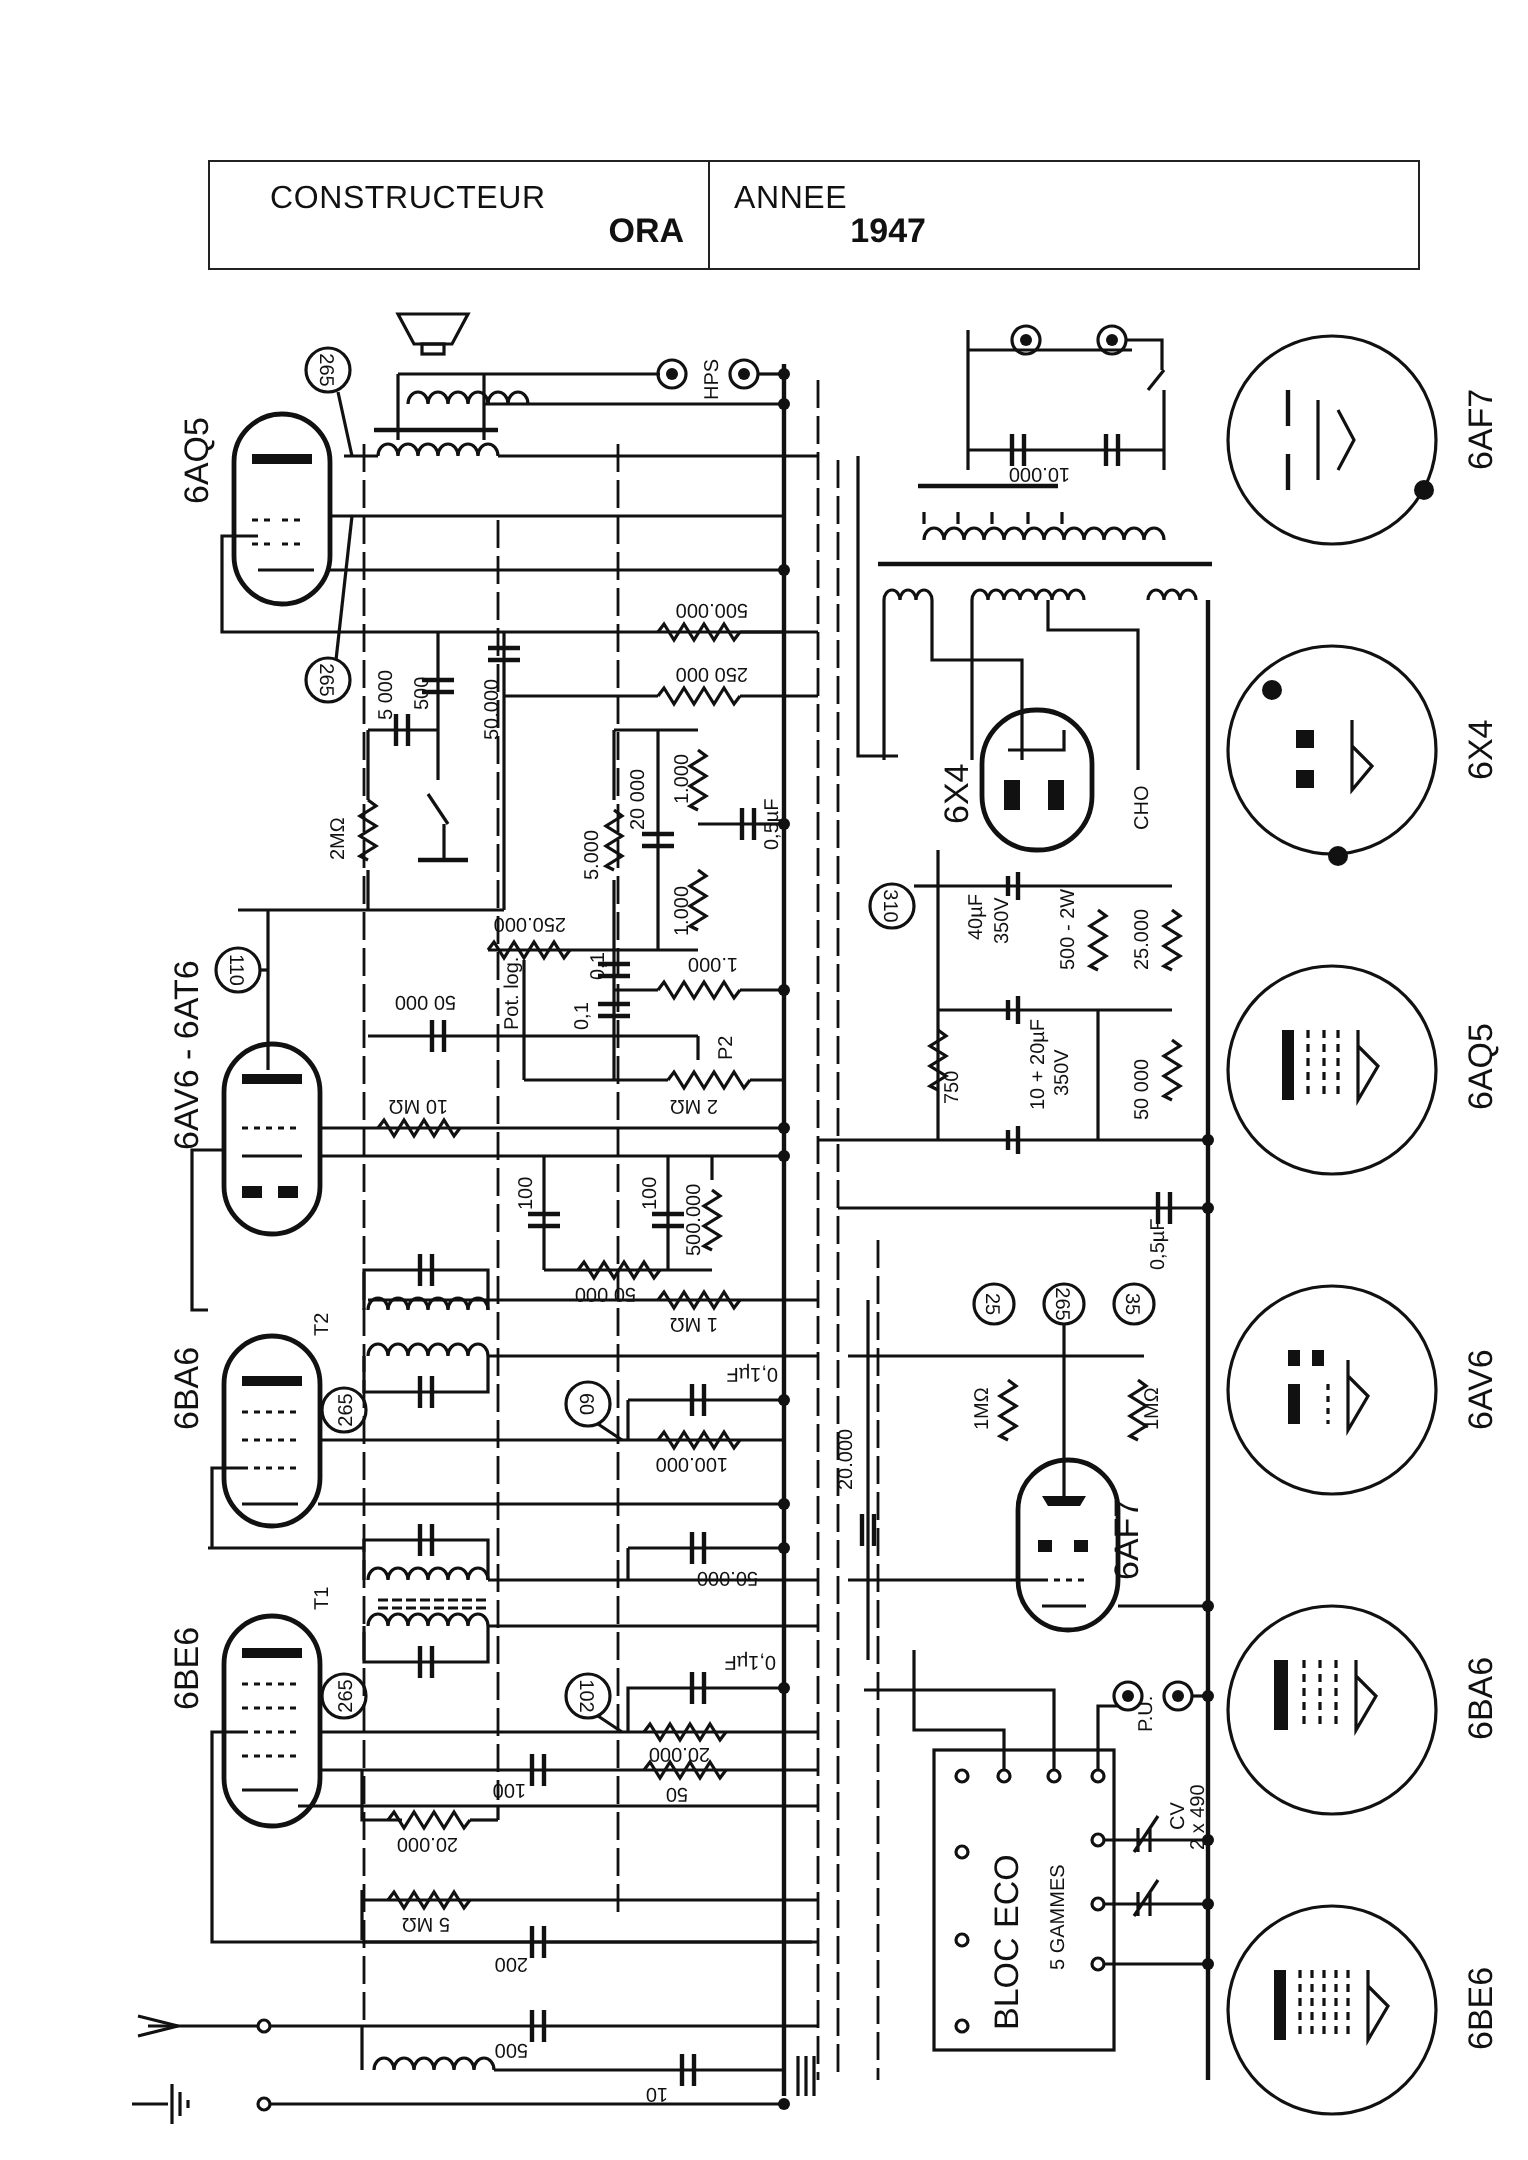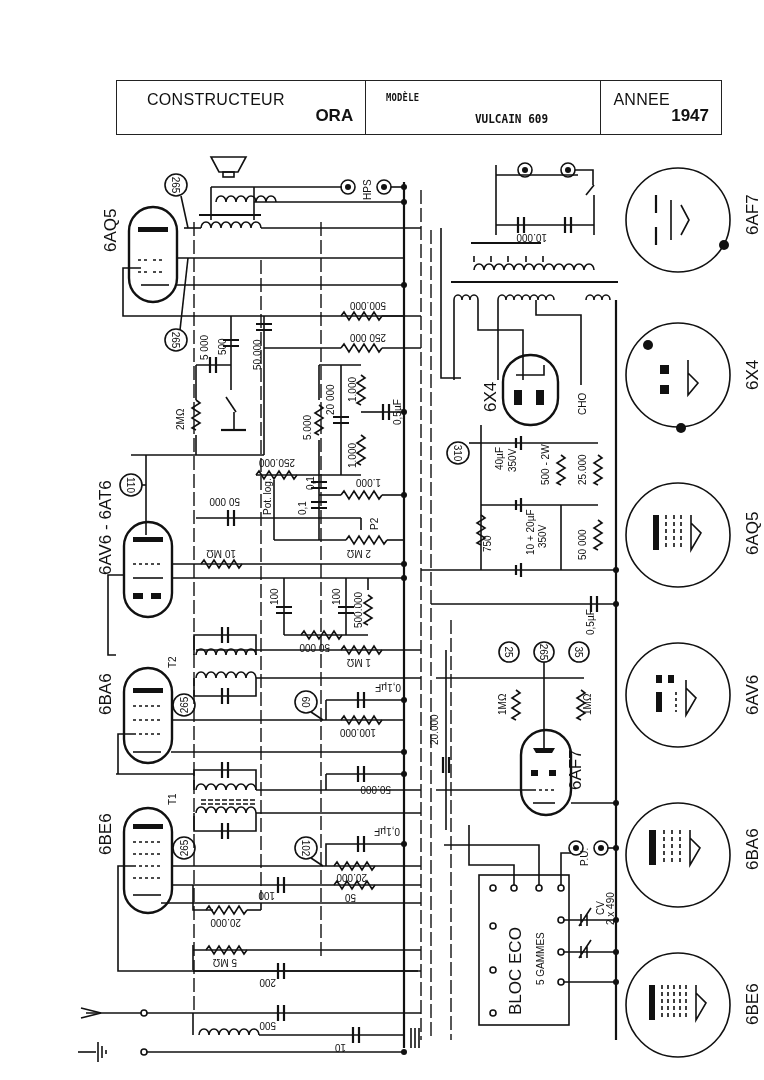--- a/index.html
+++ b/index.html
@@ -1,17 +1,17 @@
 <!DOCTYPE html>
 <html><head>
 <meta charset="utf-8">
 <style>
   html, body { margin:0; padding:0; background:#ffffff; }
   body { width:764px; height:1080px; position:relative; overflow:hidden; font-family:"Liberation Sans", sans-serif; color:#111; }
-  #sheet { position:absolute; left:16px; top:0; width:617px; height:1080px; }
+  #sheet { position:absolute; left:4px; top:0; width:617px; height:1080px; }
   .hdr { position:absolute; left:100px; top:80px; width:606px; height:55px; border:1.5px solid #222; box-sizing:border-box; display:flex; }
   .hdr .cell { position:relative; border-right:1.5px solid #222; height:100%; box-sizing:border-box; }
   .hdr .cell:last-child { border-right:none; }
   .c1 { width:250px; } .c2 { width:236px; } .c3 { width:120px; }
   .lbl { position:absolute; left:30px; top:10px; font-size:16px; letter-spacing:0.3px; }
   .c2 .lbl { left:20px; top:10px; font-size:11px; font-weight:bold; font-family:"DejaVu Sans Mono", monospace; transform:scaleX(0.8); transform-origin:left; }
   .c3 .lbl { left:12px; top:10px; }
   .val { position:absolute; right:12px; bottom:8px; font-size:17px; font-weight:bold; }
   .c2 .val { right:52px; font-size:13px; font-family:"DejaVu Sans Mono", monospace; transform:scaleX(0.85); transform-origin:right; }
   svg text { font-family:"Liberation Sans", sans-serif; fill:#111; }
@@ -25,24 +25,20 @@
 </style>
 </head>
 <body>
 
 <div id="sheet">
 
   <div class="hdr">
     <div class="cell c1">
       <span class="lbl">CONSTRUCTEUR</span>
       <span class="val">ORA</span>
-    </div>
-    <div class="cell c2">
-      <span class="lbl">MODÈLE</span>
-      <span class="val">VULCAIN 609</span>
     </div>
     <div class="cell c3">
       <span class="lbl">ANNEE</span>
       <span class="val">1947</span>
     </div>
   </div>
 
   <svg width="764" height="1080" style="position:absolute;left:0;top:0">
     <defs>
       <g id="res-v">

